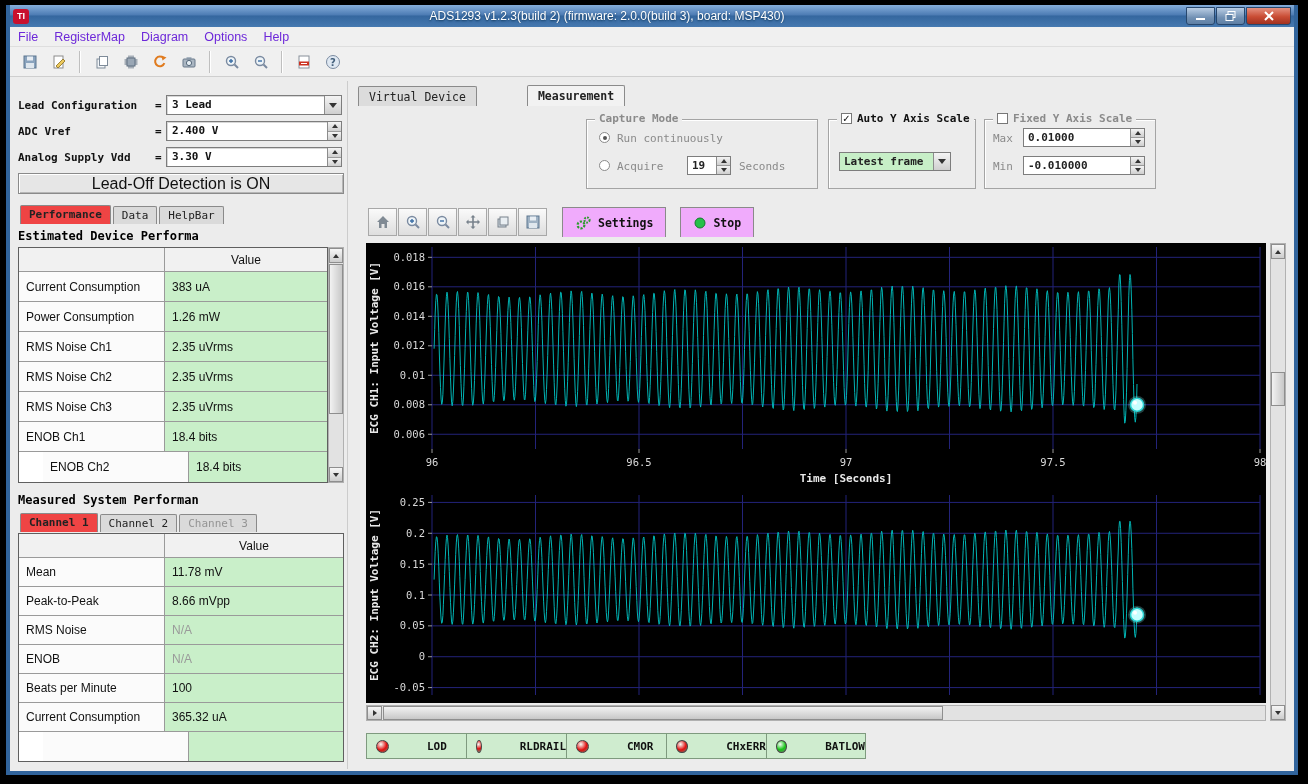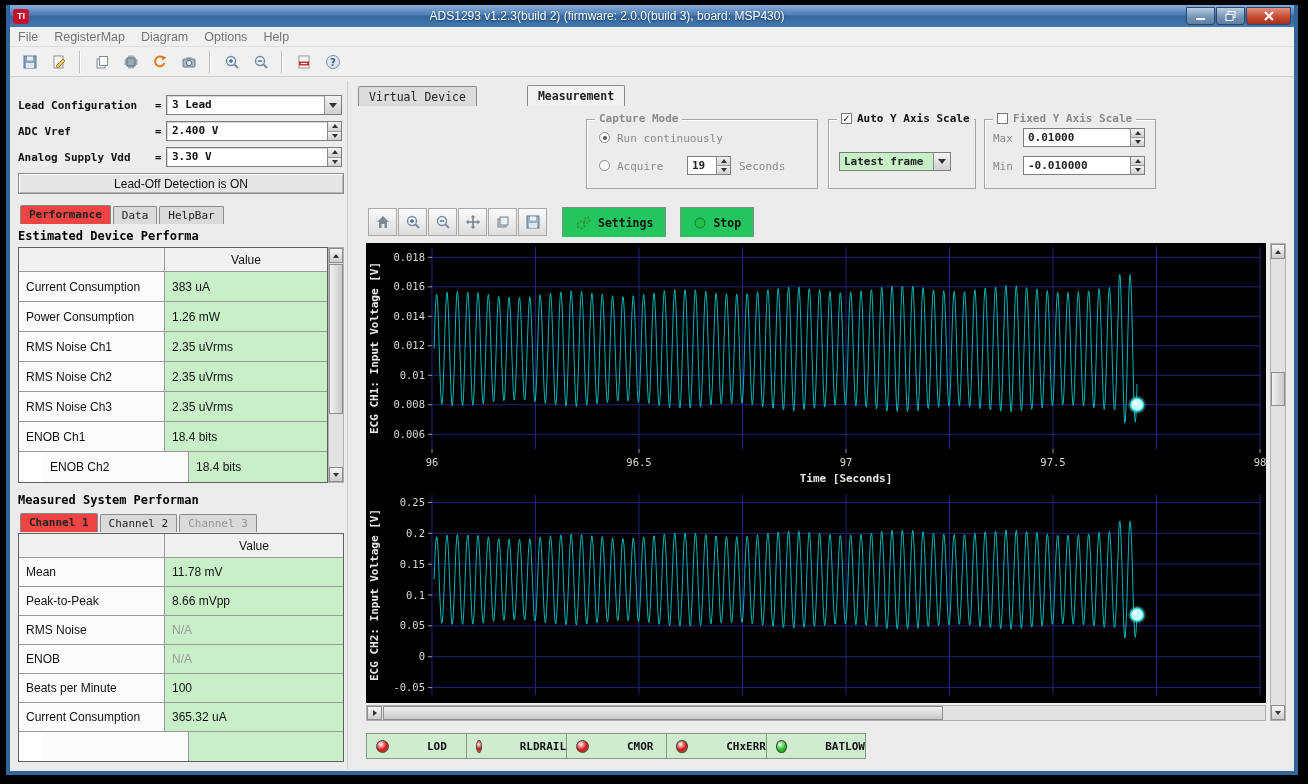--- a/index.html
+++ b/index.html
@@ -12,21 +12,21 @@
   .titlebar{height:22px;display:flex;align-items:center;padding:0 3px;
     background:linear-gradient(180deg,#86aedb 0%,#4d7cb4 45%,#35679f 50%,#4679b0 100%);}
   .app-icon{width:16px;height:15px;background:#c8102e;border-radius:3px;color:#fff;
     font:bold 9px "Liberation Sans",sans-serif;display:flex;align-items:center;justify-content:center;}
   .title{flex:1;text-align:center;color:#fff;font-size:12px;text-shadow:0 1px 2px #123a5e;white-space:nowrap;overflow:hidden;}
   .winbtns{display:flex;}
   .winbtn{width:29px;height:18px;margin-left:1px;display:flex;align-items:center;justify-content:center;
     border:1px solid #27476d;border-radius:0 0 3px 3px;background:linear-gradient(#b9cde4,#7291b4 60%,#5f80a5);}
   .winbtn.close{width:45px;background:linear-gradient(#e59180,#c94c34 55%,#a23220);}
   
-  .menubar{height:20px;background:#f0f0f0;display:flex;align-items:center;font-size:12.5px;color:#737373;
+  .menubar{height:20px;background:#f0f0f0;display:flex;align-items:center;font-size:12.5px;color:#6d28d9;
     border-bottom:1px solid #dedede;}
   .menu-item{padding:2px 8px;cursor:default;}
   .toolbar{height:30px;background:#f0f0f0;display:flex;align-items:center;padding:0 6px;gap:2px;
     border-bottom:1px solid #cfcfcf;}
   .tbtn{width:27px;height:25px;display:flex;align-items:center;justify-content:center;}
   .tsep{width:0;height:22px;border-left:1px solid #bfbfbf;border-right:1px solid #fff;margin:0 5px;}
   
   .content{position:absolute;left:0;right:0;top:72px;bottom:0;background:#ececec;}
   
   .left-panel{position:absolute;left:4px;top:4px;width:334px;bottom:2px;border-right:1px solid #cccccc;overflow:hidden;}
@@ -39,21 +39,21 @@
   .dd-btn{width:17px;background:linear-gradient(#f4f4f4,#cfcfcf);border-left:1px solid #8c8c8c;
     display:flex;align-items:center;justify-content:center;}
   .tri-down{width:0;height:0;border-left:4px solid transparent;border-right:4px solid transparent;border-top:5px solid #333;}
   .tri-up-s{width:0;height:0;border-left:3px solid transparent;border-right:3px solid transparent;border-bottom:4px solid #333;}
   .tri-down-s{width:0;height:0;border-left:3px solid transparent;border-right:3px solid transparent;border-top:4px solid #333;}
   .spin{width:14px;display:flex;flex-direction:column;border-left:1px solid #8c8c8c;}
   .spin div{flex:1;display:flex;align-items:center;justify-content:center;background:linear-gradient(#f4f4f4,#cfcfcf);}
   .spin div+div{border-top:1px solid #9b9b9b;}
   .leadoff-btn{position:absolute;left:4px;top:92px;width:326px;height:21px;background:#e6e6e6;
     border:1px solid #8a8a8a;box-shadow:inset 1px 1px 0 #fff,inset -1px -1px 0 #b6b6b6;
-    display:flex;align-items:center;justify-content:center;font-size:12px;color:#111;}
+    display:flex;align-items:center;justify-content:center;font-size:16px;color:#111;}
   .tabstrip{position:absolute;display:flex;align-items:flex-end;height:19px;}
   .mini-tab{height:18px;padding:2px 8px 0 8px;border:1px solid #8a8a8a;border-bottom:none;background:#dadada;
     font:11px "DejaVu Sans Mono",monospace;color:#222;margin-right:2px;border-radius:2px 2px 0 0;}
   .mini-tab.active{background:#ef4444;font-weight:bold;height:19px;}
   .mini-tab.disabled{color:#949494;}
   .ptitle{position:absolute;left:4px;font:bold 12px "DejaVu Sans Mono",monospace;color:#000;white-space:nowrap;}
   .ptable{position:absolute;left:4px;border:1px solid #5f5f5f;background:#fff;overflow:hidden;}
   .phead{display:flex;height:24px;background:#f1f1f1;border-bottom:1px solid #9a9a9a;}
   .phead .hl{width:146px;border-right:1px solid #9a9a9a;}
   .phead .hv{flex:1;display:flex;align-items:center;justify-content:center;font-size:12px;color:#111;}
@@ -89,21 +89,21 @@
   .cb{width:11px;height:11px;border:1px solid #777;background:#fff;display:inline-flex;align-items:center;justify-content:center;
     font:bold 10px "DejaVu Sans",sans-serif;color:#111;}
   .rb{position:absolute;width:11px;height:11px;border-radius:50%;border:1px solid #8a8a8a;background:#fff;}
   .rb.sel::after{content:"";position:absolute;left:2.5px;top:2.5px;width:4px;height:4px;border-radius:50%;background:#555;}
   .smallctl{position:absolute;height:19px;display:flex;background:#fff;border:1px solid #7d7d7d;}
   .smallctl .val{flex:1;padding:2px 4px;font:bold 11px "DejaVu Sans Mono",monospace;color:#222;white-space:nowrap;overflow:hidden;}
   
   .graph-toolbar{position:absolute;left:18px;top:128px;height:34px;display:flex;align-items:center;}
   .gbtn{width:29px;height:28px;border:1px solid #a8a8a8;background:linear-gradient(#fafafa,#dedede);
     display:flex;align-items:center;justify-content:center;margin-right:1px;}
-  .graph-tab{height:30px;border:1px solid #8a8a8a;background:#22c55e;display:flex;align-items:center;gap:6px;
+  .graph-tab{height:30px;border:1px solid #8a8a8a;background:#f0abfc;display:flex;align-items:center;gap:6px;
     padding:0 12px;font:bold 11.5px "DejaVu Sans Mono",monospace;color:#111;margin-left:14px;border-bottom:none;}
   
   .charts{position:absolute;left:16px;top:166px;width:900px;background:#000;}
   .chart{width:900px;}
   .chart-1{height:248px;} .chart-2{height:212px;}
   
   .status-row{position:absolute;left:16px;top:656px;display:flex;}
   .status-cell{width:100px;height:26px;background:#cfeccf;border:1px solid #7f9a7f;border-right:none;
     display:flex;align-items:center;gap:8px;padding-left:9px;}
   .status-cell:last-child{border-right:1px solid #7f9a7f;}

